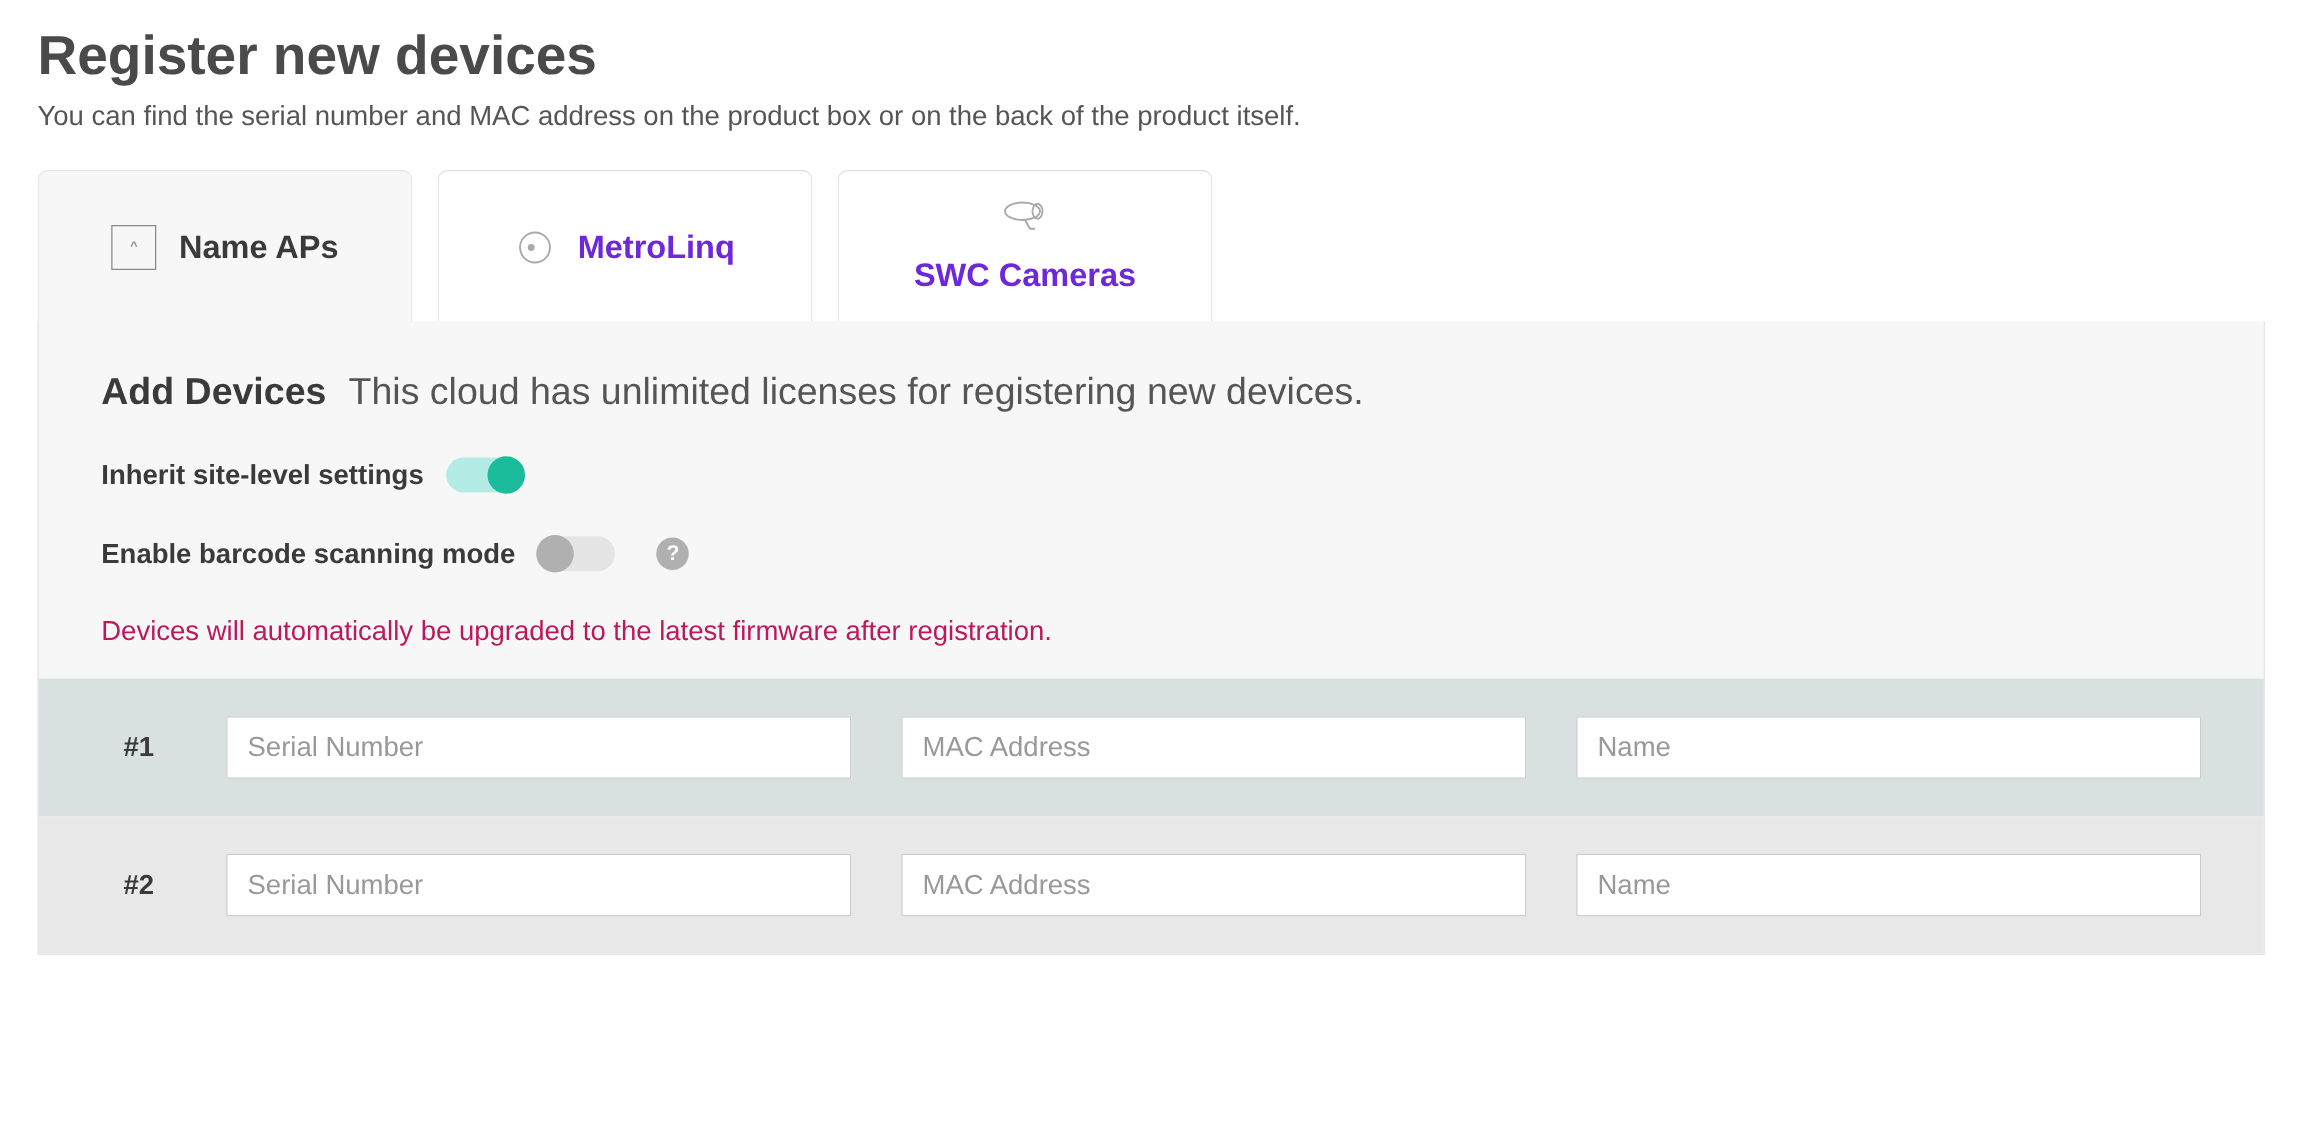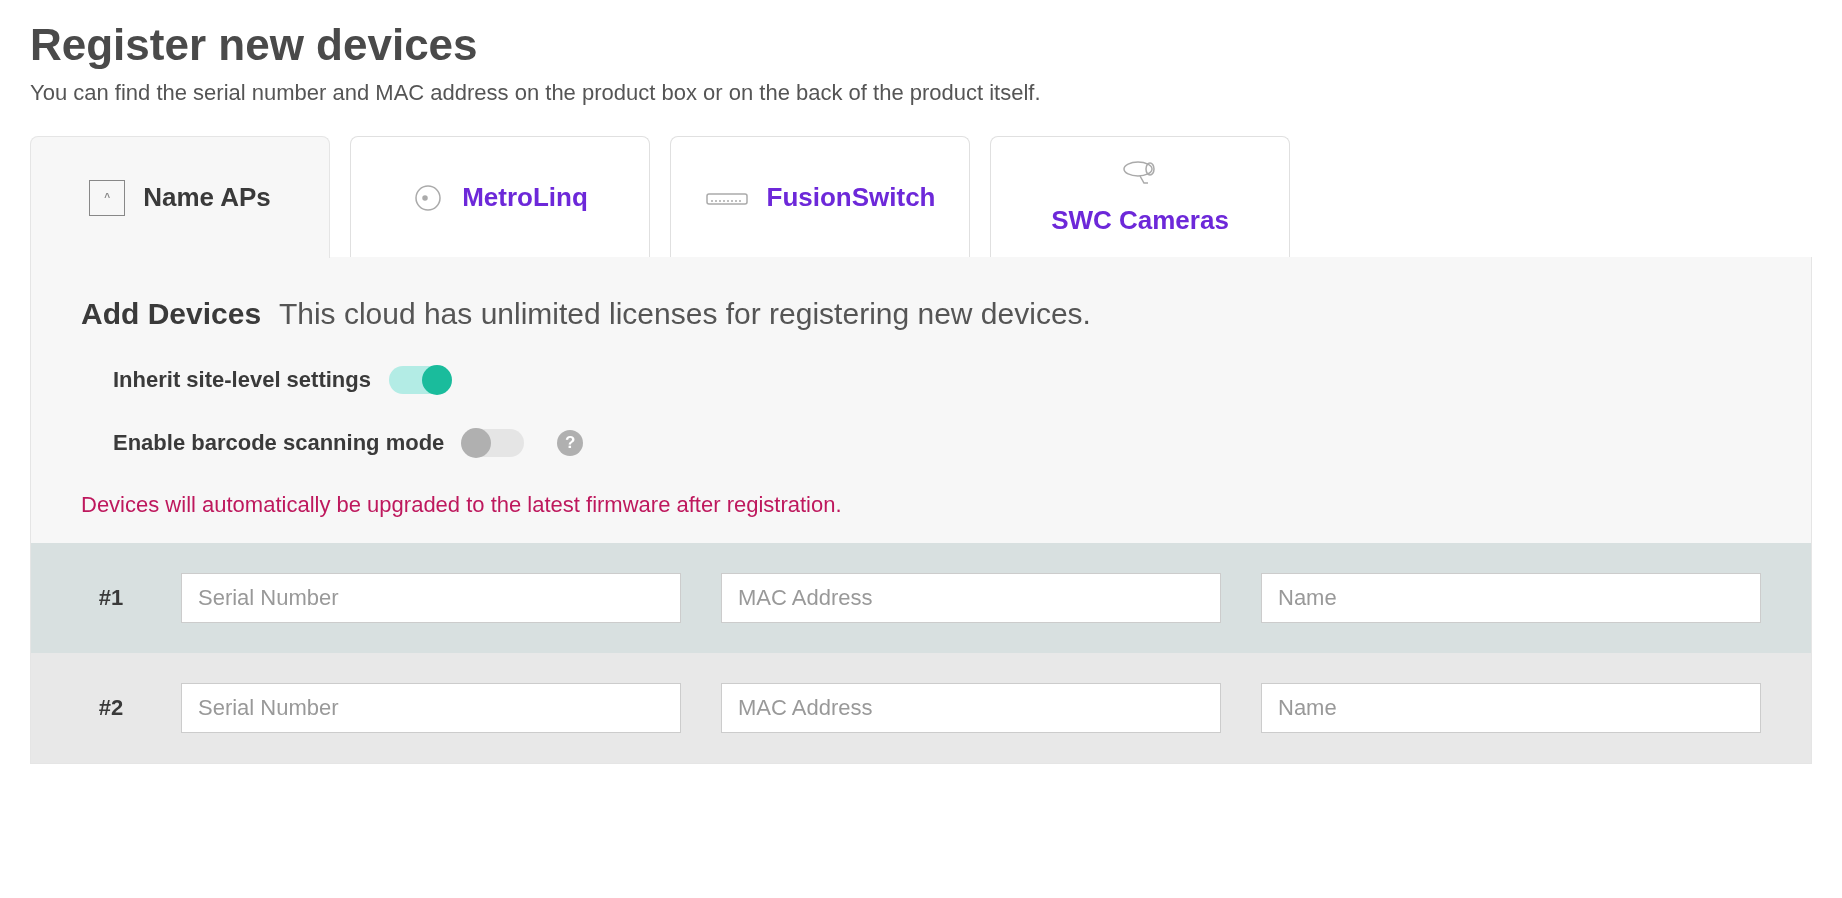--- a/index.html
+++ b/index.html
@@ -85,21 +85,20 @@
       margin-right: 10px;
     }
     .setting-row {
       display: flex;
       align-items: center;
       gap: 18px;
       margin-bottom: 35px;
       font-size: 22px;
       font-weight: 600;
       color: #3a3a3a;
-      margin-left: 32px;
     }
     .toggle {
       position: relative;
       width: 62px;
       height: 28px;
       border-radius: 14px;
       cursor: pointer;
     }
     .toggle.on { background: #b3ece5; }
     .toggle.off { background: #e5e5e5; }
@@ -177,29 +176,20 @@
     <span class="icon">
       <svg width="32" height="32" viewBox="0 0 32 32" fill="none" stroke="#aaa" stroke-width="1.5">
         <circle cx="16" cy="16" r="12"></circle>
           <circle cx="13" cy="16" r="2" fill="#aaa"></circle>
       </svg>
     </span>
     <span>MetroLinq</span>
   </div>
   <div class="tab">
     <span class="icon">
-      <svg width="44" height="20" viewBox="0 0 44 20" fill="none" stroke="#aaa" stroke-width="1.5">
-        <rect x="2" y="6" width="40" height="10" rx="2"></rect>
-        <line x1="6" y1="13" x2="38" y2="13" stroke-dasharray="2 2"></line>
-      </svg>
-    </span>
-    <span>FusionSwitch</span>
-  </div>
-  <div class="tab">
-    <span class="icon">
       <svg width="40" height="28" viewBox="0 0 40 28" fill="none" stroke="#aaa" stroke-width="1.5">
         <ellipse cx="18" cy="10" rx="14" ry="7"></ellipse>
         <ellipse cx="30" cy="10" rx="4" ry="6"></ellipse>
         <path d="M20 17 L24 24 L28 24"></path>
       </svg>
     </span>
     <span>SWC Cameras</span>
   </div>
 </div>
 

